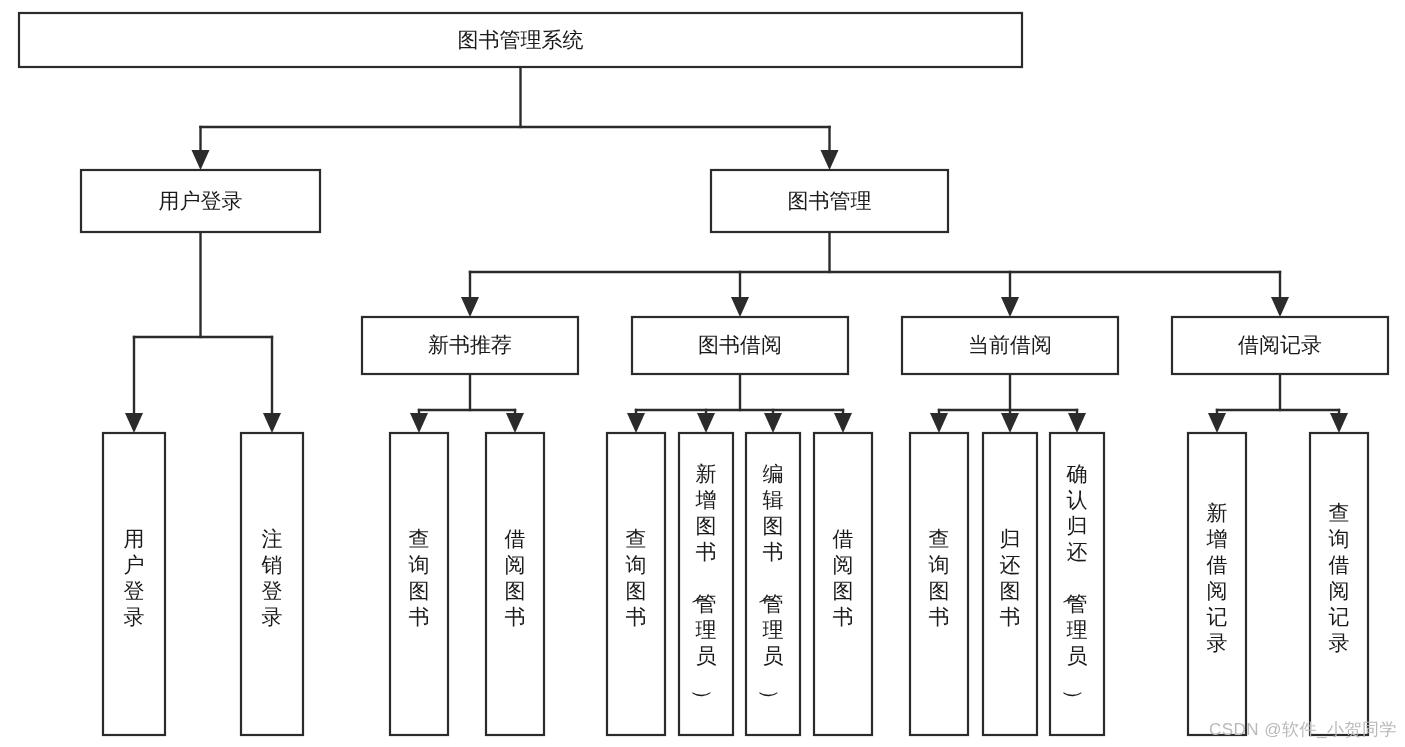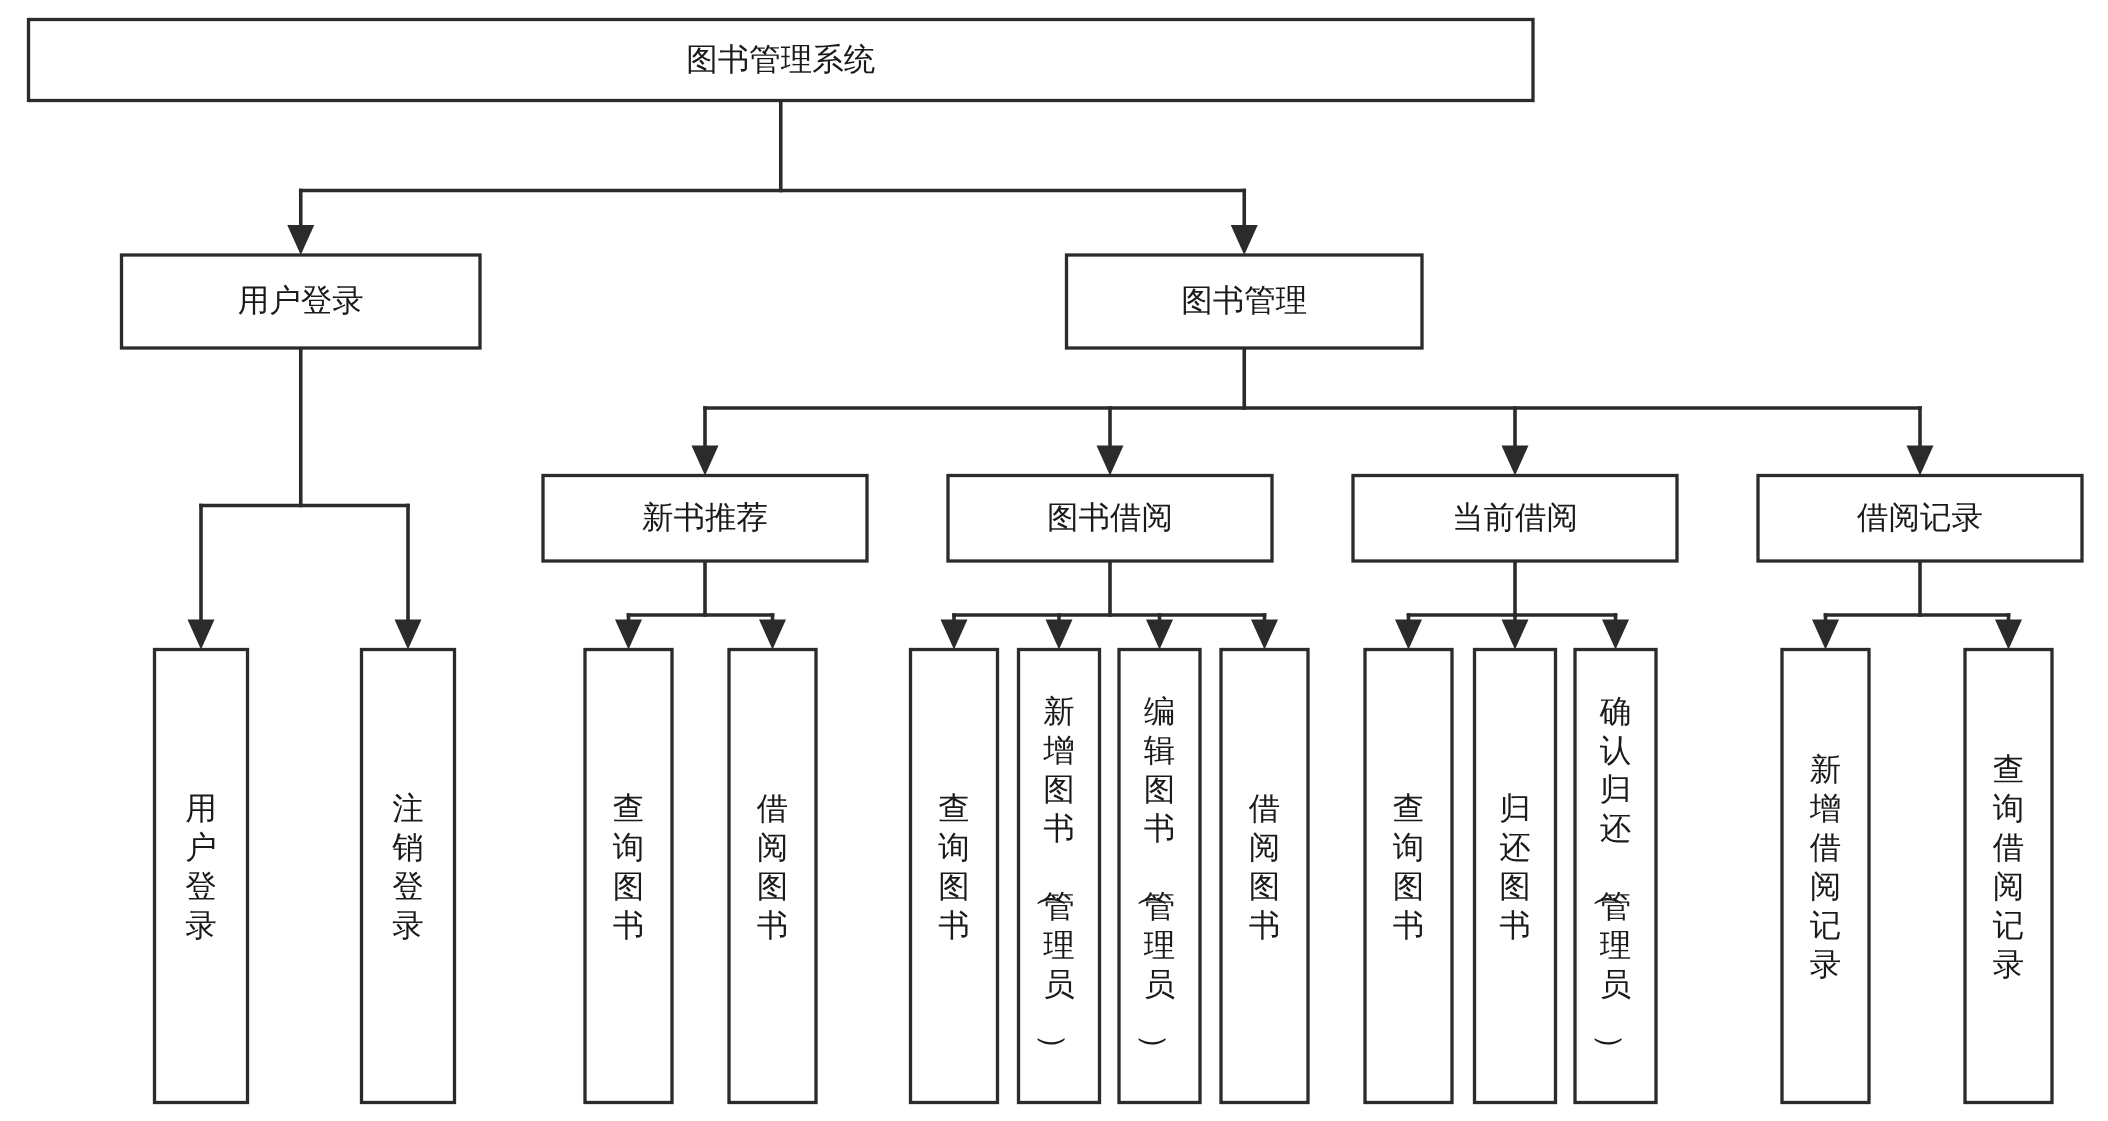--- a/index.html
+++ b/index.html
@@ -203,13 +203,14 @@
         <g>
           <rect x="1188" y="433" width="58" height="302" class="node-box"></rect>
           <text x="1217" class="node-label-v"><tspan x="1217" y="520">新</tspan><tspan x="1217" y="546">增</tspan><tspan x="1217" y="572">借</tspan><tspan x="1217" y="598">阅</tspan><tspan x="1217" y="624">记</tspan><tspan x="1217" y="650">录</tspan></text>
         </g>
         <g>
           <rect x="1310" y="433" width="58" height="302" class="node-box"></rect>
           <text x="1339" class="node-label-v"><tspan x="1339" y="520">查</tspan><tspan x="1339" y="546">询</tspan><tspan x="1339" y="572">借</tspan><tspan x="1339" y="598">阅</tspan><tspan x="1339" y="624">记</tspan><tspan x="1339" y="650">录</tspan></text>
         </g>
       </g>
   </svg>
+  <div class="watermark">CSDN @软件_小贺同学</div>
 </div>
 
 </body></html>

